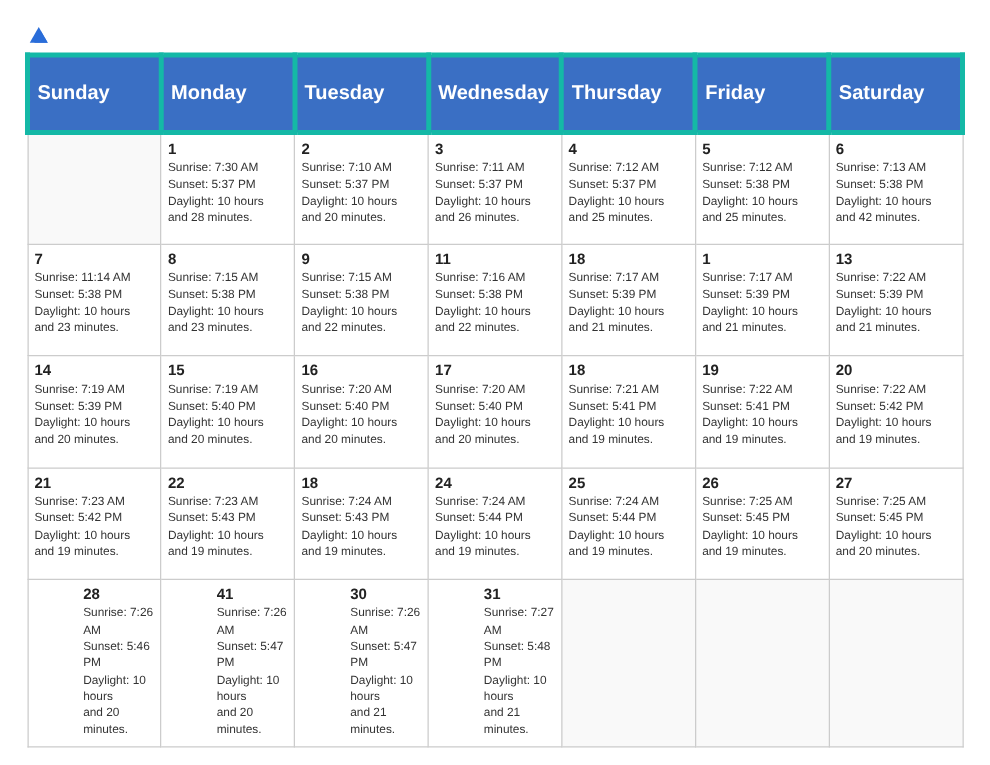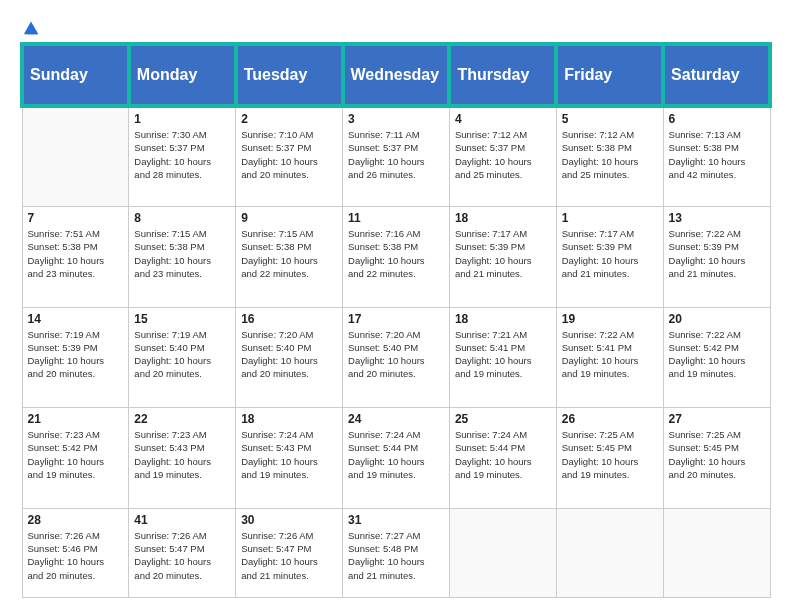--- a/index.html
+++ b/index.html
@@ -91,20 +91,21 @@
       color: #222;
       display: block;
       margin-bottom: 2px;
     }
     .cell-line {
       display: block;
       line-height: 1.4;
     }
     .last-row td {
       height: 72px;
+      padding-left: 44px;
     }
   </style>
 </head>
 <body>
 
 <div class="page">
   <div class="header">
     <div class="logo">
       <div style="display:flex;flex-direction:column;align-items:flex-start;">
         <div style="display:flex;align-items:center;">
@@ -177,21 +178,21 @@
             <span class="day-num">6</span>
             <span class="cell-line">Sunrise: 7:13 AM</span>
             <span class="cell-line">Sunset: 5:38 PM</span>
             <span class="cell-line">Daylight: 10 hours</span>
             <span class="cell-line">and 42 minutes.</span>
           </td>
         </tr>
         <tr>
           <td>
             <span class="day-num">7</span>
-            <span class="cell-line">Sunrise: 7:51 AM</span>
+            <span class="cell-line">Sunrise: 11:14 AM</span>
             <span class="cell-line">Sunset: 5:38 PM</span>
             <span class="cell-line">Daylight: 10 hours</span>
             <span class="cell-line">and 23 minutes.</span>
           </td>
           <td>
             <span class="day-num">8</span>
             <span class="cell-line">Sunrise: 7:15 AM</span>
             <span class="cell-line">Sunset: 5:38 PM</span>
             <span class="cell-line">Daylight: 10 hours</span>
             <span class="cell-line">and 23 minutes.</span>

